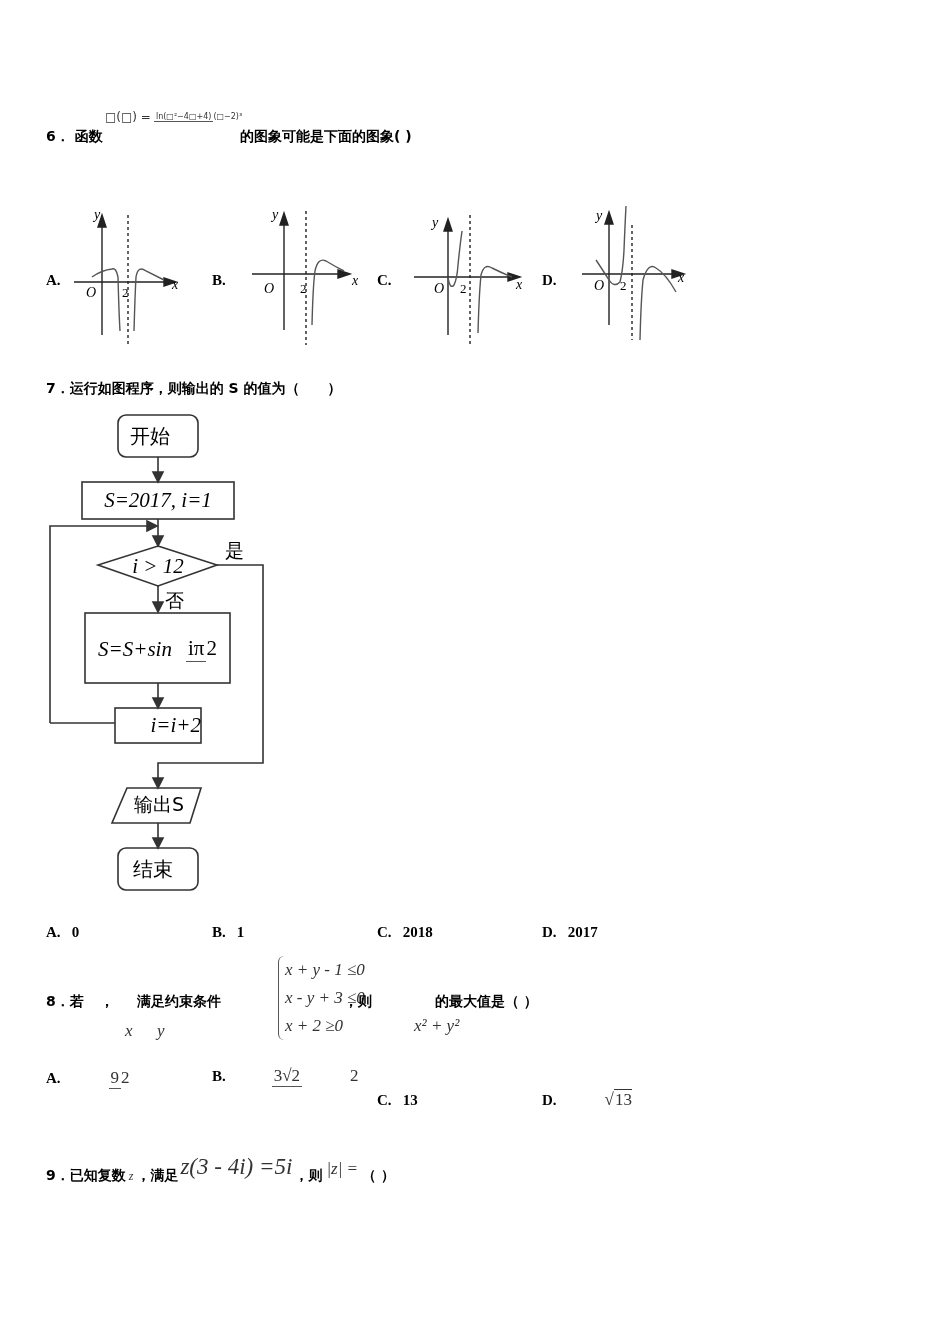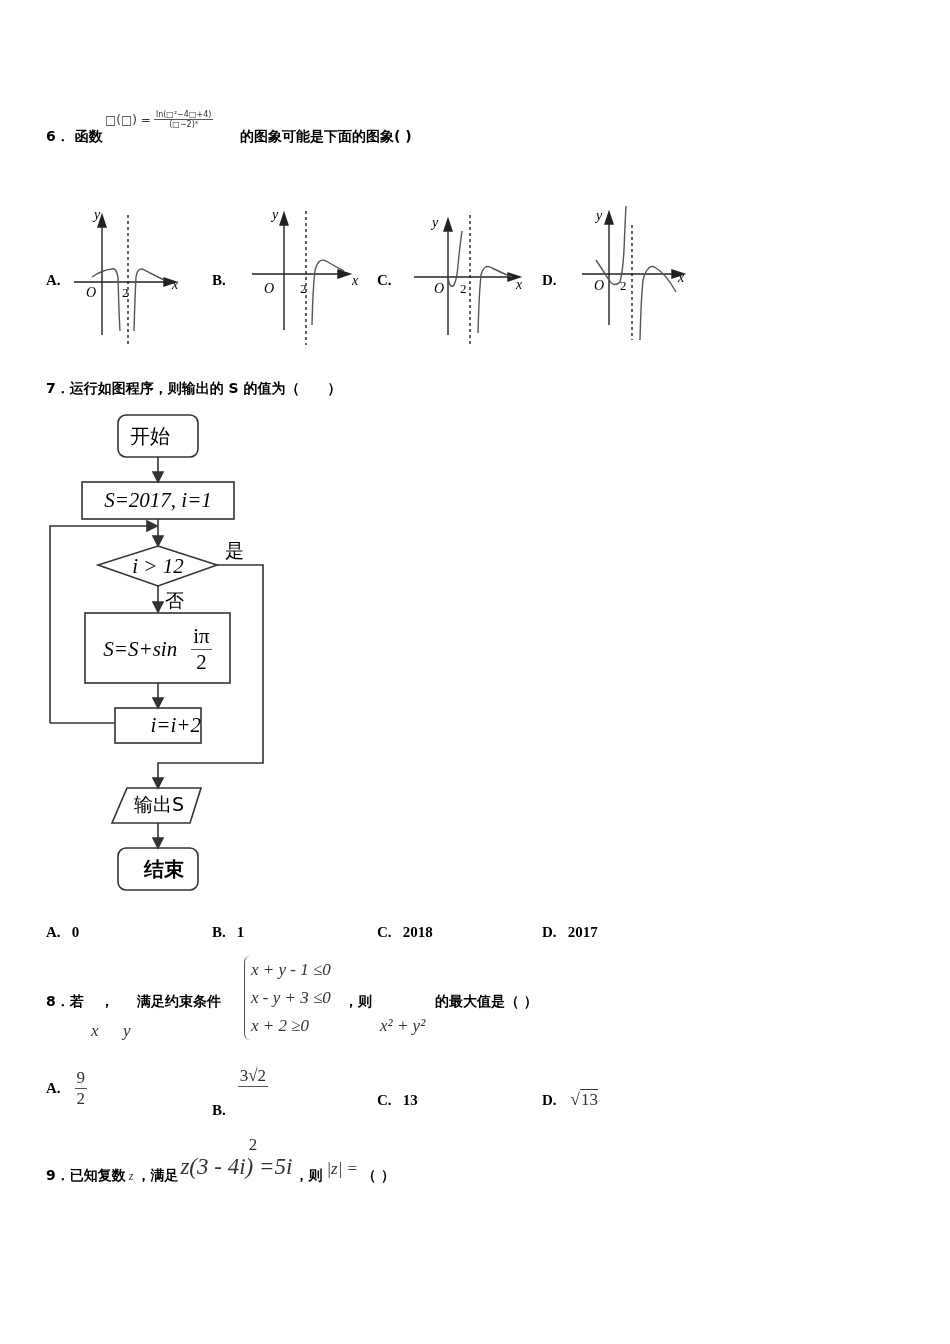--- a/index.html
+++ b/index.html
@@ -3,22 +3,22 @@
 <meta charset="utf-8">
 <style>
   html, body { margin: 0; padding: 0; background: #ffffff; }
   body { width: 950px; height: 1344px; position: relative; overflow: hidden;
          font-family: "DejaVu Sans", "Liberation Sans", sans-serif; color: #000; }
   .abs { position: absolute; }
   .q-line { font-size: 14px; font-weight: bold; white-space: nowrap; }
   .it { font-style: italic; }
   .opt-label { font-family: "Liberation Serif", "DejaVu Serif", serif; font-weight: bold; font-size: 15px; }
   .opt-val { font-family: "Liberation Serif", "DejaVu Serif", serif; font-weight: bold; font-size: 15px; }
-  .math { font-family: "Liberation Serif", "DejaVu Serif", serif; font-weight: normal; color: #333; }
-  .frac { display: inline-flex; flex-direction: column; align-items: center; vertical-align: middle; }
+  .math { font-family: "Liberation Serif", "DejaVu Serif", serif; font-weight: normal; color: #333; margin-left: 34px; }
+  .frac { display: inline-flex; flex-direction: row; align-items: flex-start; vertical-align: middle; }
   .frac .num { border-bottom: 1px solid #555; padding: 0 2px; line-height: 1.15; }
   .frac .den { line-height: 1.15; }
   .sqrt { border-top: 1px solid #333; padding-left: 1px; }
   .brace-sys { border-left: 1px solid #555; border-radius: 6px 0 0 6px; padding-left: 6px; }
   .brace-sys div { line-height: 28px; font-size: 17px; }
   .tiny-formula { font-size: 8px; color: #333; font-weight: normal; }
   .fc-text { font-family: "DejaVu Sans", sans-serif; font-size: 20px; }
   .fc-math { font-family: Liberation Serif, serif; font-size: 21px; }
 </style>
 </head>
@@ -152,21 +152,21 @@
   <div class="abs fc-text" style="left:120px; top:178px; font-size:19px;">否</div>
   <div class="abs fc-math it" style="left:40px; top:208px; width:145px; height:62px; display:flex; align-items:center; justify-content:center; gap:14px;">
     <span>S=S+sin</span>
     <span class="frac" style="font-style:normal;">
       <span class="num">iπ</span>
       <span class="den">2</span>
     </span>
   </div>
   <div class="abs fc-math it" style="left:70px; top:303px; width:86px; text-align:right;">i=i+2</div>
   <div class="abs fc-text" style="left:74px; top:382px; width:80px; text-align:center; font-size:19px;">输出S</div>
-  <div class="abs fc-text" style="left:73px; top:446px; width:92px; text-align:center;font-weight:bold;">结束</div>
+  <div class="abs fc-text" style="left:62px; top:446px; width:92px; text-align:center;">结束</div>
 </div>
 
 <div class="abs" style="left:46px; top:922px;">
   <span class="opt-label">A.</span>
   <span class="opt-val" style="margin-left:6px;">0</span>
 </div>
 <div class="abs" style="left:212px; top:922px;">
   <span class="opt-label">B.</span>
   <span class="opt-val" style="margin-left:6px;">1</span>
 </div>

